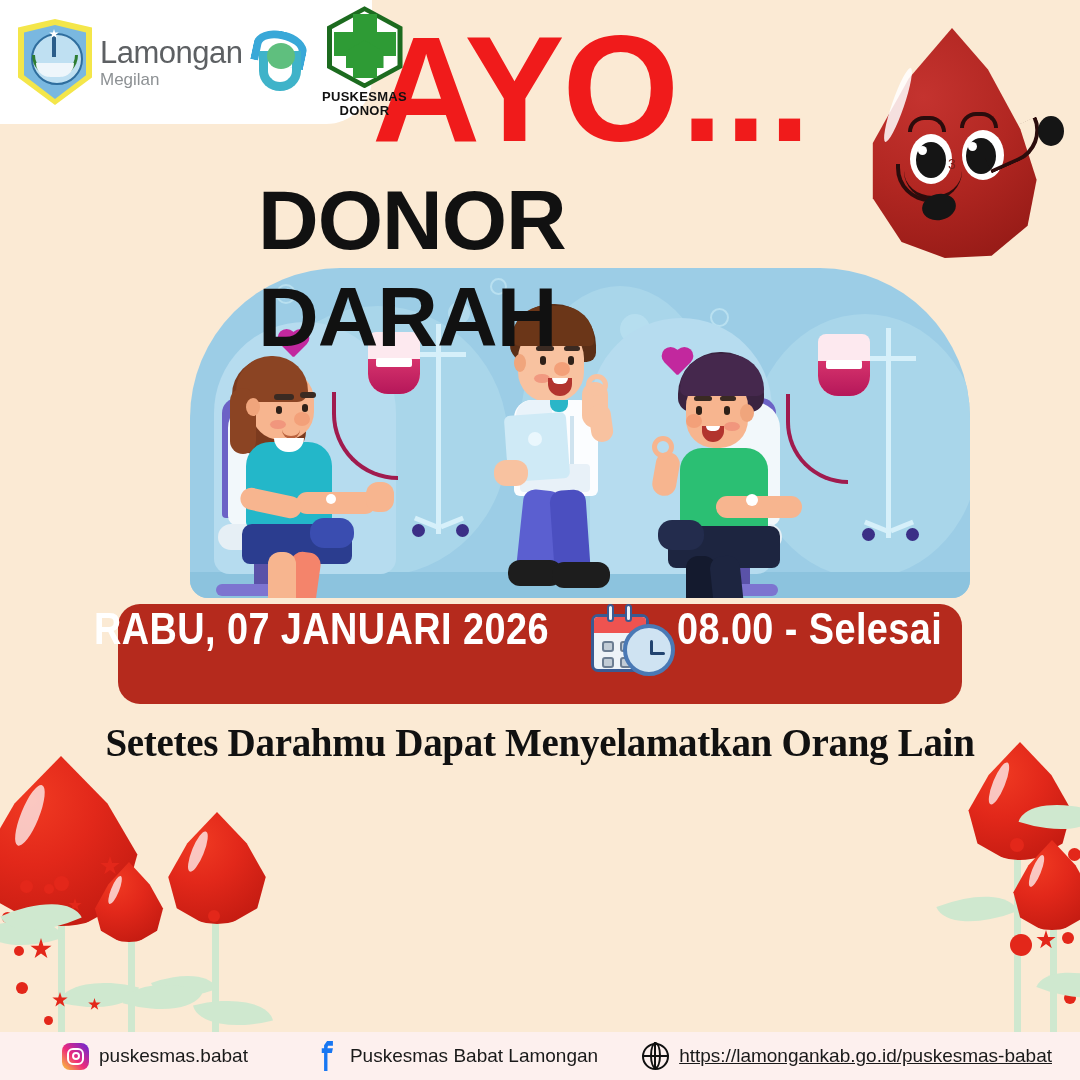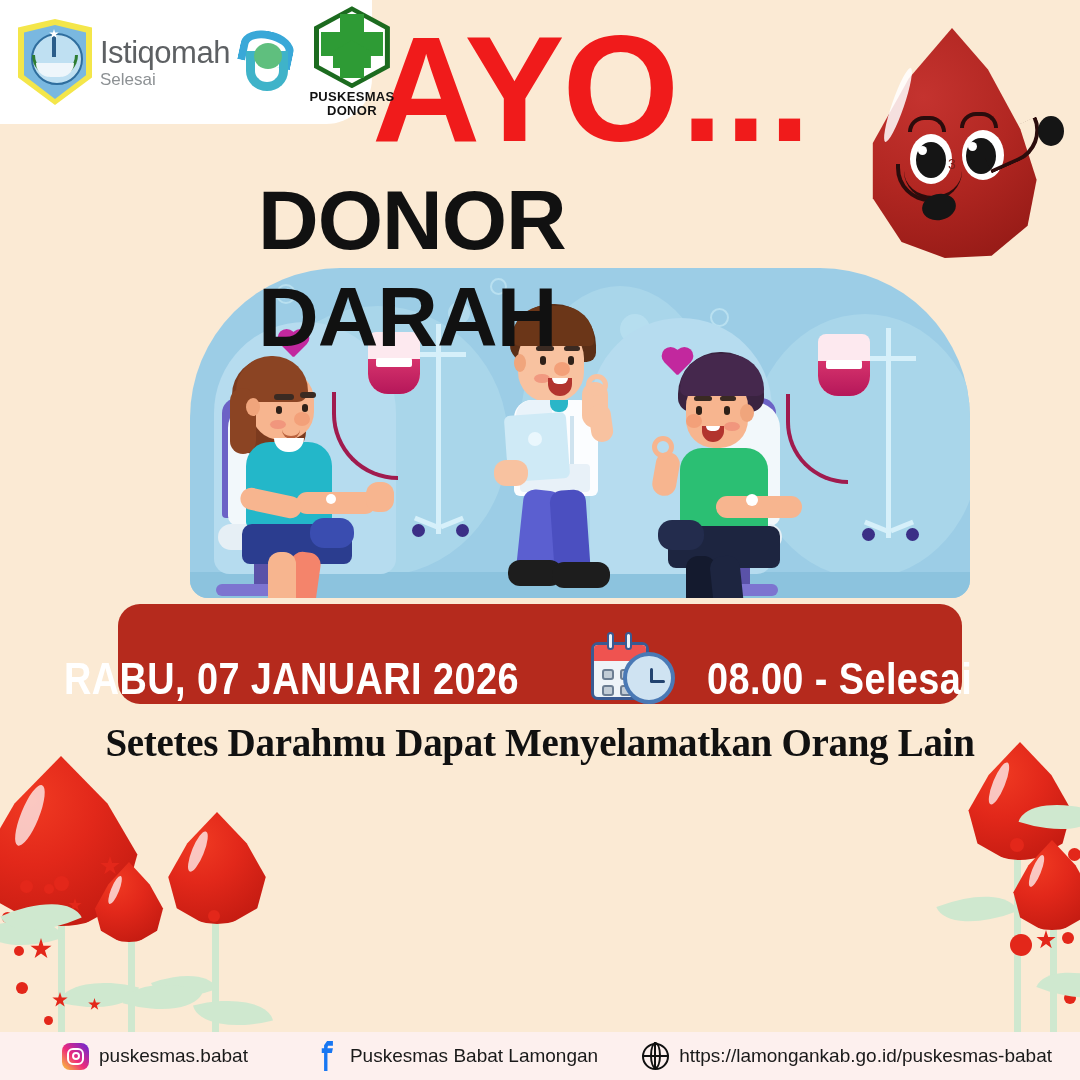--- a/index.html
+++ b/index.html
@@ -169,21 +169,21 @@
   .chair .backsh{position:absolute;width:30px;height:120px;background:#6c62c6;border-radius:22px 22px 6px 6px;}
   .chair .seat{position:absolute;width:96px;height:26px;background:#e6eff5;border-radius:14px;}
   .chair .ped{position:absolute;width:22px;height:46px;background:#5a52a8;}
   .chair .foot{position:absolute;width:92px;height:12px;background:#7d74d0;border-radius:6px;}
   .hair{position:absolute;}
 
   
   #banner{
     position:absolute;left:118px;top:604px;width:844px;height:100px;
     background:#b52a1d;border-radius:22px;z-index:4;
-    display:flex;align-items:flex-end;justify-content:center;gap:30px;
+    display:flex;align-items:flex-start;justify-content:center;gap:0;
   }
   #banner .dtxt{
     font-size:44px;font-weight:bold;color:#fff;letter-spacing:.5px;
     font-family:"Liberation Sans Narrow","Liberation Sans",sans-serif;
     transform:scaleX(.86);transform-origin:left center;white-space:nowrap;
   }
   #calclock{position:relative;width:86px;height:72px;flex:0 0 auto;margin:0 2px 0 -34px;}
   #calclock .cal{position:absolute;left:2px;top:10px;width:58px;height:58px;background:#eef3f8;
      border:3px solid #3a5a92;border-radius:7px;box-sizing:border-box;overflow:hidden;}
   #calclock .calbar{position:absolute;left:0;top:0;width:100%;height:16px;background:#ef5350;}
@@ -321,22 +321,22 @@
       <div class="shield"></div>
       <div class="inner"></div>
       <div class="oval"></div>
       <div class="green"></div>
       <div class="base"></div>
       <div class="spire"></div>
       <div class="star5"></div>
     </div>
 
     <div class="lam-text">
-      <span class="lam-main">Istiqomah</span>
-      <span class="lam-sub">Selesai</span>
+      <span class="lam-main">Lamongan</span>
+      <span class="lam-sub">Megilan</span>
     </div>
 
     <div id="wave">
       <div class="w1"></div>
         <div class="w2"></div>
         <div class="w3"></div>
     </div>
 
     <div id="pusk">
       <div class="hex">
@@ -574,21 +574,21 @@
           <span class="ci"></span>
         </span>
       <span>puskesmas.babat</span>
     </div>
     <div class="grp" style="margin-left:66px;">
       <span id="fb">
           <span class="f"></span>
         </span>
       <span>Puskesmas Babat Lamongan</span>
     </div>
-    <div class="grp" style="margin-left:44px;">
+    <div class="grp" style="margin-left:44px;text-decoration:underline;">
       <span id="globe">
           <span class="v"></span>
           <span class="e1"></span>
           <span class="o"></span>
         </span>
       <span>https://lamongankab.go.id/puskesmas-babat</span>
     </div>
   </div>
 
 </div>

